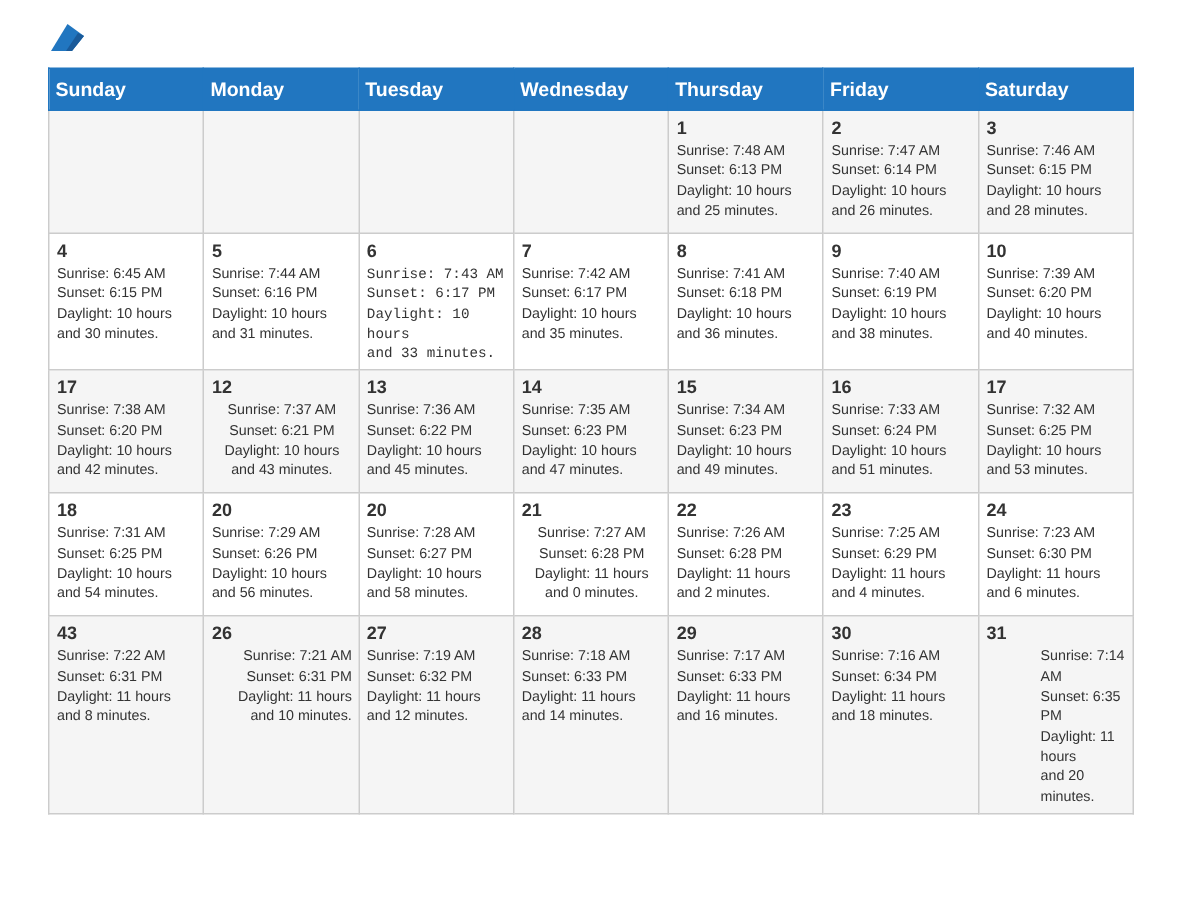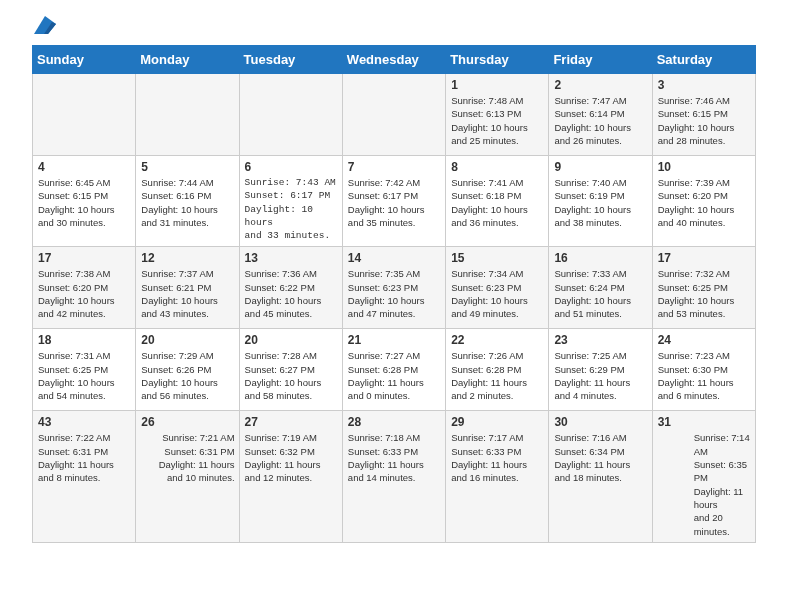--- a/index.html
+++ b/index.html
@@ -208,21 +208,21 @@
         <tr>
           <td>
             <span class="day-number">17</span>
             <div class="day-info" style="white-space: pre-line;">Sunrise: 7:38 AM
 Sunset: 6:20 PM
 Daylight: 10 hours
 and 42 minutes.</div>
           </td>
           <td>
             <span class="day-number">12</span>
-            <div class="day-info" style="white-space: pre-line;">Sunrise: 7:37 AM
+            <div class="day-info" style="white-space: pre-line; text-align: center;">Sunrise: 7:37 AM
 Sunset: 6:21 PM
 Daylight: 10 hours
 and 43 minutes.</div>
           </td>
           <td>
             <span class="day-number">13</span>
             <div class="day-info" style="white-space: pre-line;">Sunrise: 7:36 AM
 Sunset: 6:22 PM
 Daylight: 10 hours
 and 45 minutes.</div>
@@ -273,21 +273,21 @@
           </td>
           <td>
             <span class="day-number">20</span>
             <div class="day-info" style="white-space: pre-line;">Sunrise: 7:28 AM
 Sunset: 6:27 PM
 Daylight: 10 hours
 and 58 minutes.</div>
           </td>
           <td>
             <span class="day-number">21</span>
-            <div class="day-info" style="white-space: pre-line;">Sunrise: 7:27 AM
+            <div class="day-info" style="white-space: pre-line; text-align: center;">Sunrise: 7:27 AM
 Sunset: 6:28 PM
 Daylight: 11 hours
 and 0 minutes.</div>
           </td>
           <td>
             <span class="day-number">22</span>
             <div class="day-info" style="white-space: pre-line;">Sunrise: 7:26 AM
 Sunset: 6:28 PM
 Daylight: 11 hours
 and 2 minutes.</div>

